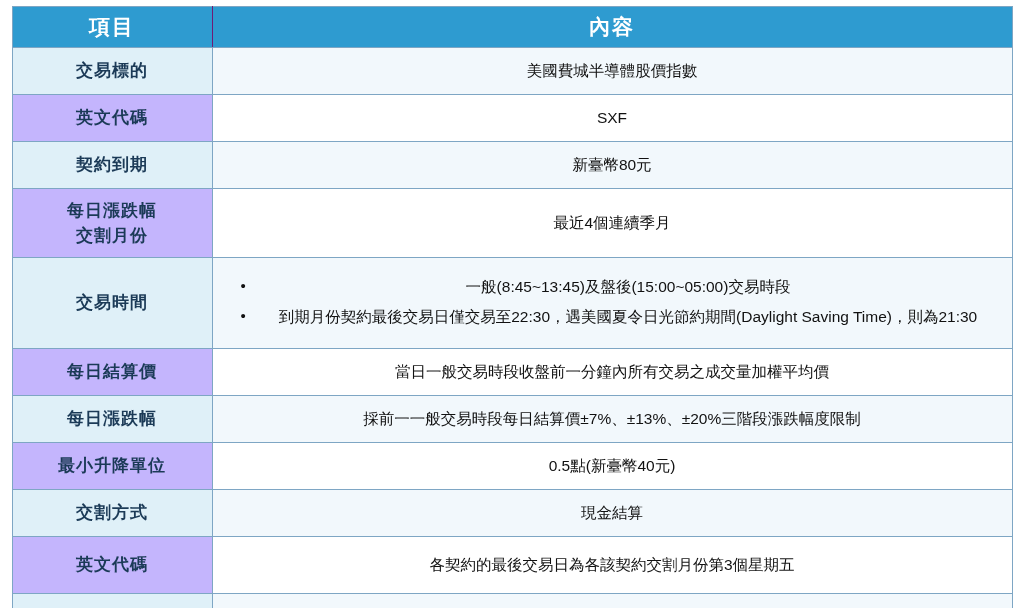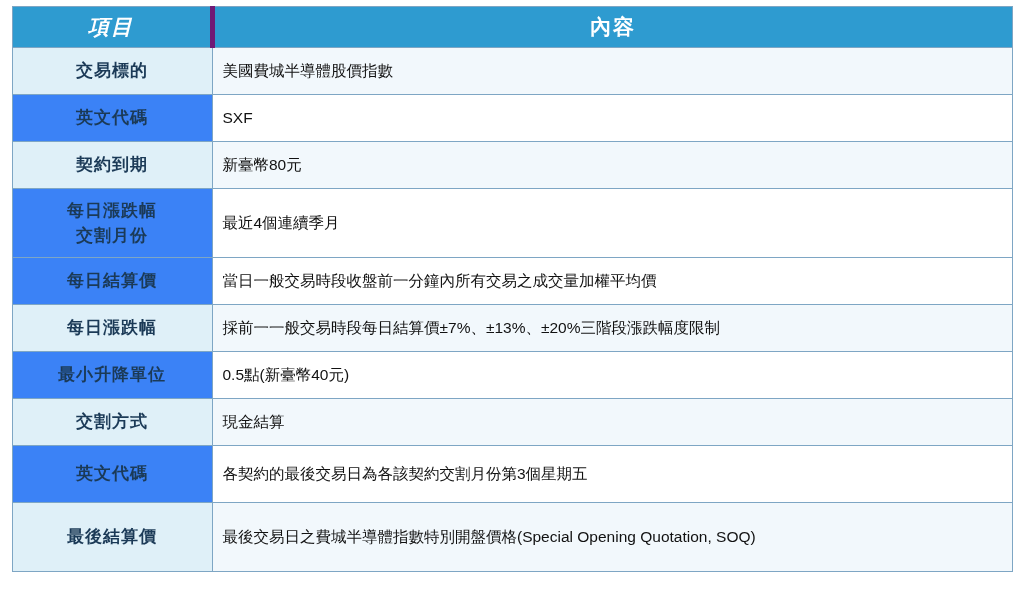--- a/index.html
+++ b/index.html
@@ -30,42 +30,42 @@
   thead th {
     background: #2e9bd0;
     color: #ffffff;
     font-size: 21px;
     font-weight: bold;
     letter-spacing: 2px;
     height: 38px;
     text-align: center;
     border: 1px solid #2e9bd0;
   }
-  thead th.th-item { border-right: 5px solid #701a75; font-style: italic; }
+  thead th.th-item { border-right: 1px solid #701a75; }
 
   td.item-cell {
     background: #dff0f8;
     color: #1b3a57;
     font-size: 17px;
     font-weight: bold;
     text-align: center;
     letter-spacing: 1px;
     line-height: 1.5;
     padding: 0 2px;
   }
   td.content-cell {
     background: #f2f8fc;
     color: #111111;
     font-size: 15.5px;
-    text-align: left;
+    text-align: center;
     padding: 6px 10px;
     line-height: 1.55;
   }
   td.content-cell.alt { background: #ffffff; }
-  td.item-cell.alt { background: #3b82f6; }
+  td.item-cell.alt { background: #c4b5fd; }
 
   ul.bullets {
     margin: 0;
     padding: 0 0 0 18px;
     list-style: none;
   }
   ul.bullets li {
     position: relative;
     padding-left: 14px;
     margin: 2px 0 4px 0;
@@ -115,20 +115,29 @@
     </tr>
 
     <tr class="row-tall">
       <td class="item-cell alt">
         <div>每日漲跌幅</div>
         <div>交割月份</div>
       </td>
       <td class="content-cell alt">最近4個連續季月</td>
     </tr>
 
+    <tr class="row-xtall">
+      <td class="item-cell">交易時間</td>
+      <td class="content-cell">
+        <ul class="bullets">
+          <li>一般(8:45~13:45)及盤後(15:00~05:00)交易時段</li>
+          <li>到期月份契約最後交易日僅交易至22:30，遇美國夏令日光節約期間(Daylight Saving Time)，則為21:30</li>
+        </ul>
+      </td>
+    </tr>
 
     <tr class="row-normal">
       <td class="item-cell alt">每日結算價</td>
       <td class="content-cell alt">當日一般交易時段收盤前一分鐘內所有交易之成交量加權平均價</td>
     </tr>
 
     <tr class="row-normal">
       <td class="item-cell">每日漲跌幅</td>
       <td class="content-cell">採前一一般交易時段每日結算價±7%、±13%、±20%三階段漲跌幅度限制</td>
     </tr>

